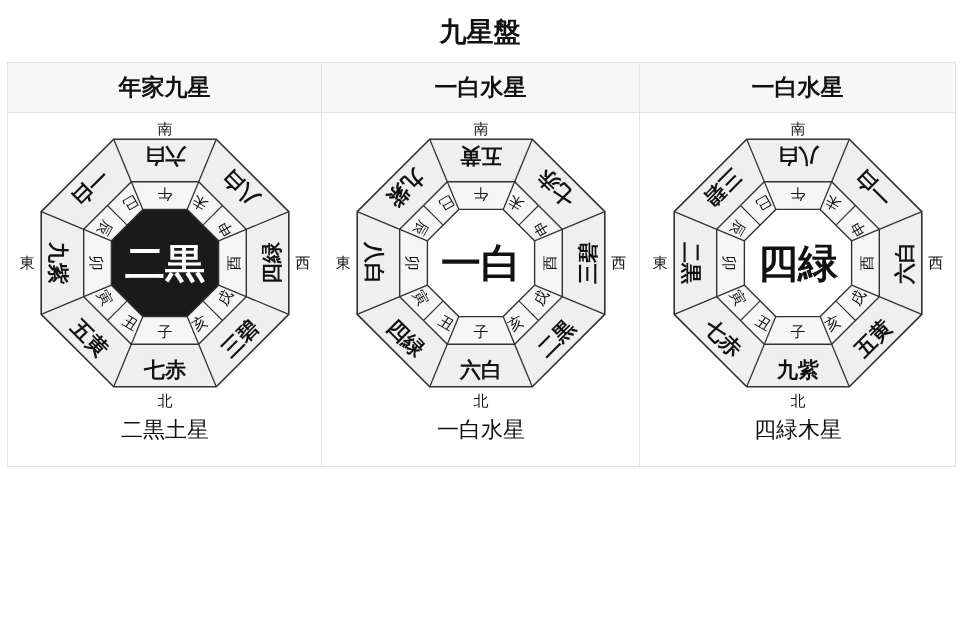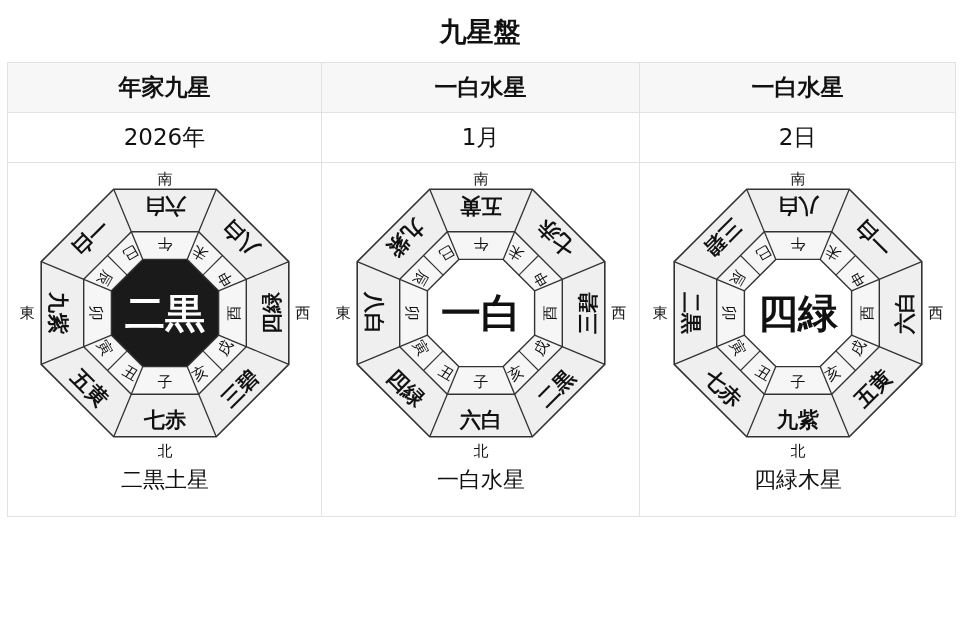--- a/index.html
+++ b/index.html
@@ -22,25 +22,20 @@
   <colgroup>
       <col class="c1">
       <col class="c2">
       <col class="c3">
     </colgroup>
   <tbody>
       <tr>
     <th>年家九星</th>
     <th>一白水星</th>
     <th>一白水星</th>
-  </tr>
-  <tr>
-    <td>2026年</td>
-    <td>1月</td>
-    <td>2日</td>
   </tr>
   <tr>
     <td class="chart-cell"><svg class="board" width="310" height="348">
             <polygon points="206.3,273.8 278.8,201.3 278.8,98.7 206.3,26.2 103.7,26.2 31.2,98.7 31.2,201.3 103.7,273.8" fill="#efefef" stroke="#333333" stroke-width="1.6"></polygon>
             <polygon points="188.7,231.3 236.3,183.7 236.3,116.3 188.7,68.7 121.3,68.7 73.7,116.3 73.7,183.7 121.3,231.3" fill="#f6f6f6" stroke="#333333" stroke-width="1.4"></polygon>
             <polygon points="177.2,203.6 208.6,172.2 208.6,127.8 177.2,96.4 132.8,96.4 101.4,127.8 101.4,172.2 132.8,203.6" fill="#1a1a1a" stroke="#333333" stroke-width="1.4"></polygon>
             <line x1="177.1956390771752" y1="203.58501288565463" x2="206.27957993692203" y2="273.7998573565124" stroke="#333333" stroke-width="1.3"></line>
             <line x1="208.58501288565463" y1="172.1956390771752" x2="278.7998573565124" y2="201.27957993692203" stroke="#333333" stroke-width="1.3"></line>
             <line x1="208.58501288565463" y1="127.8043609228248" x2="278.7998573565124" y2="98.72042006307797" stroke="#333333" stroke-width="1.3"></line>
             <line x1="177.1956390771752" y1="96.41498711434537" x2="206.27957993692206" y2="26.20014264348758" stroke="#333333" stroke-width="1.3"></line>

